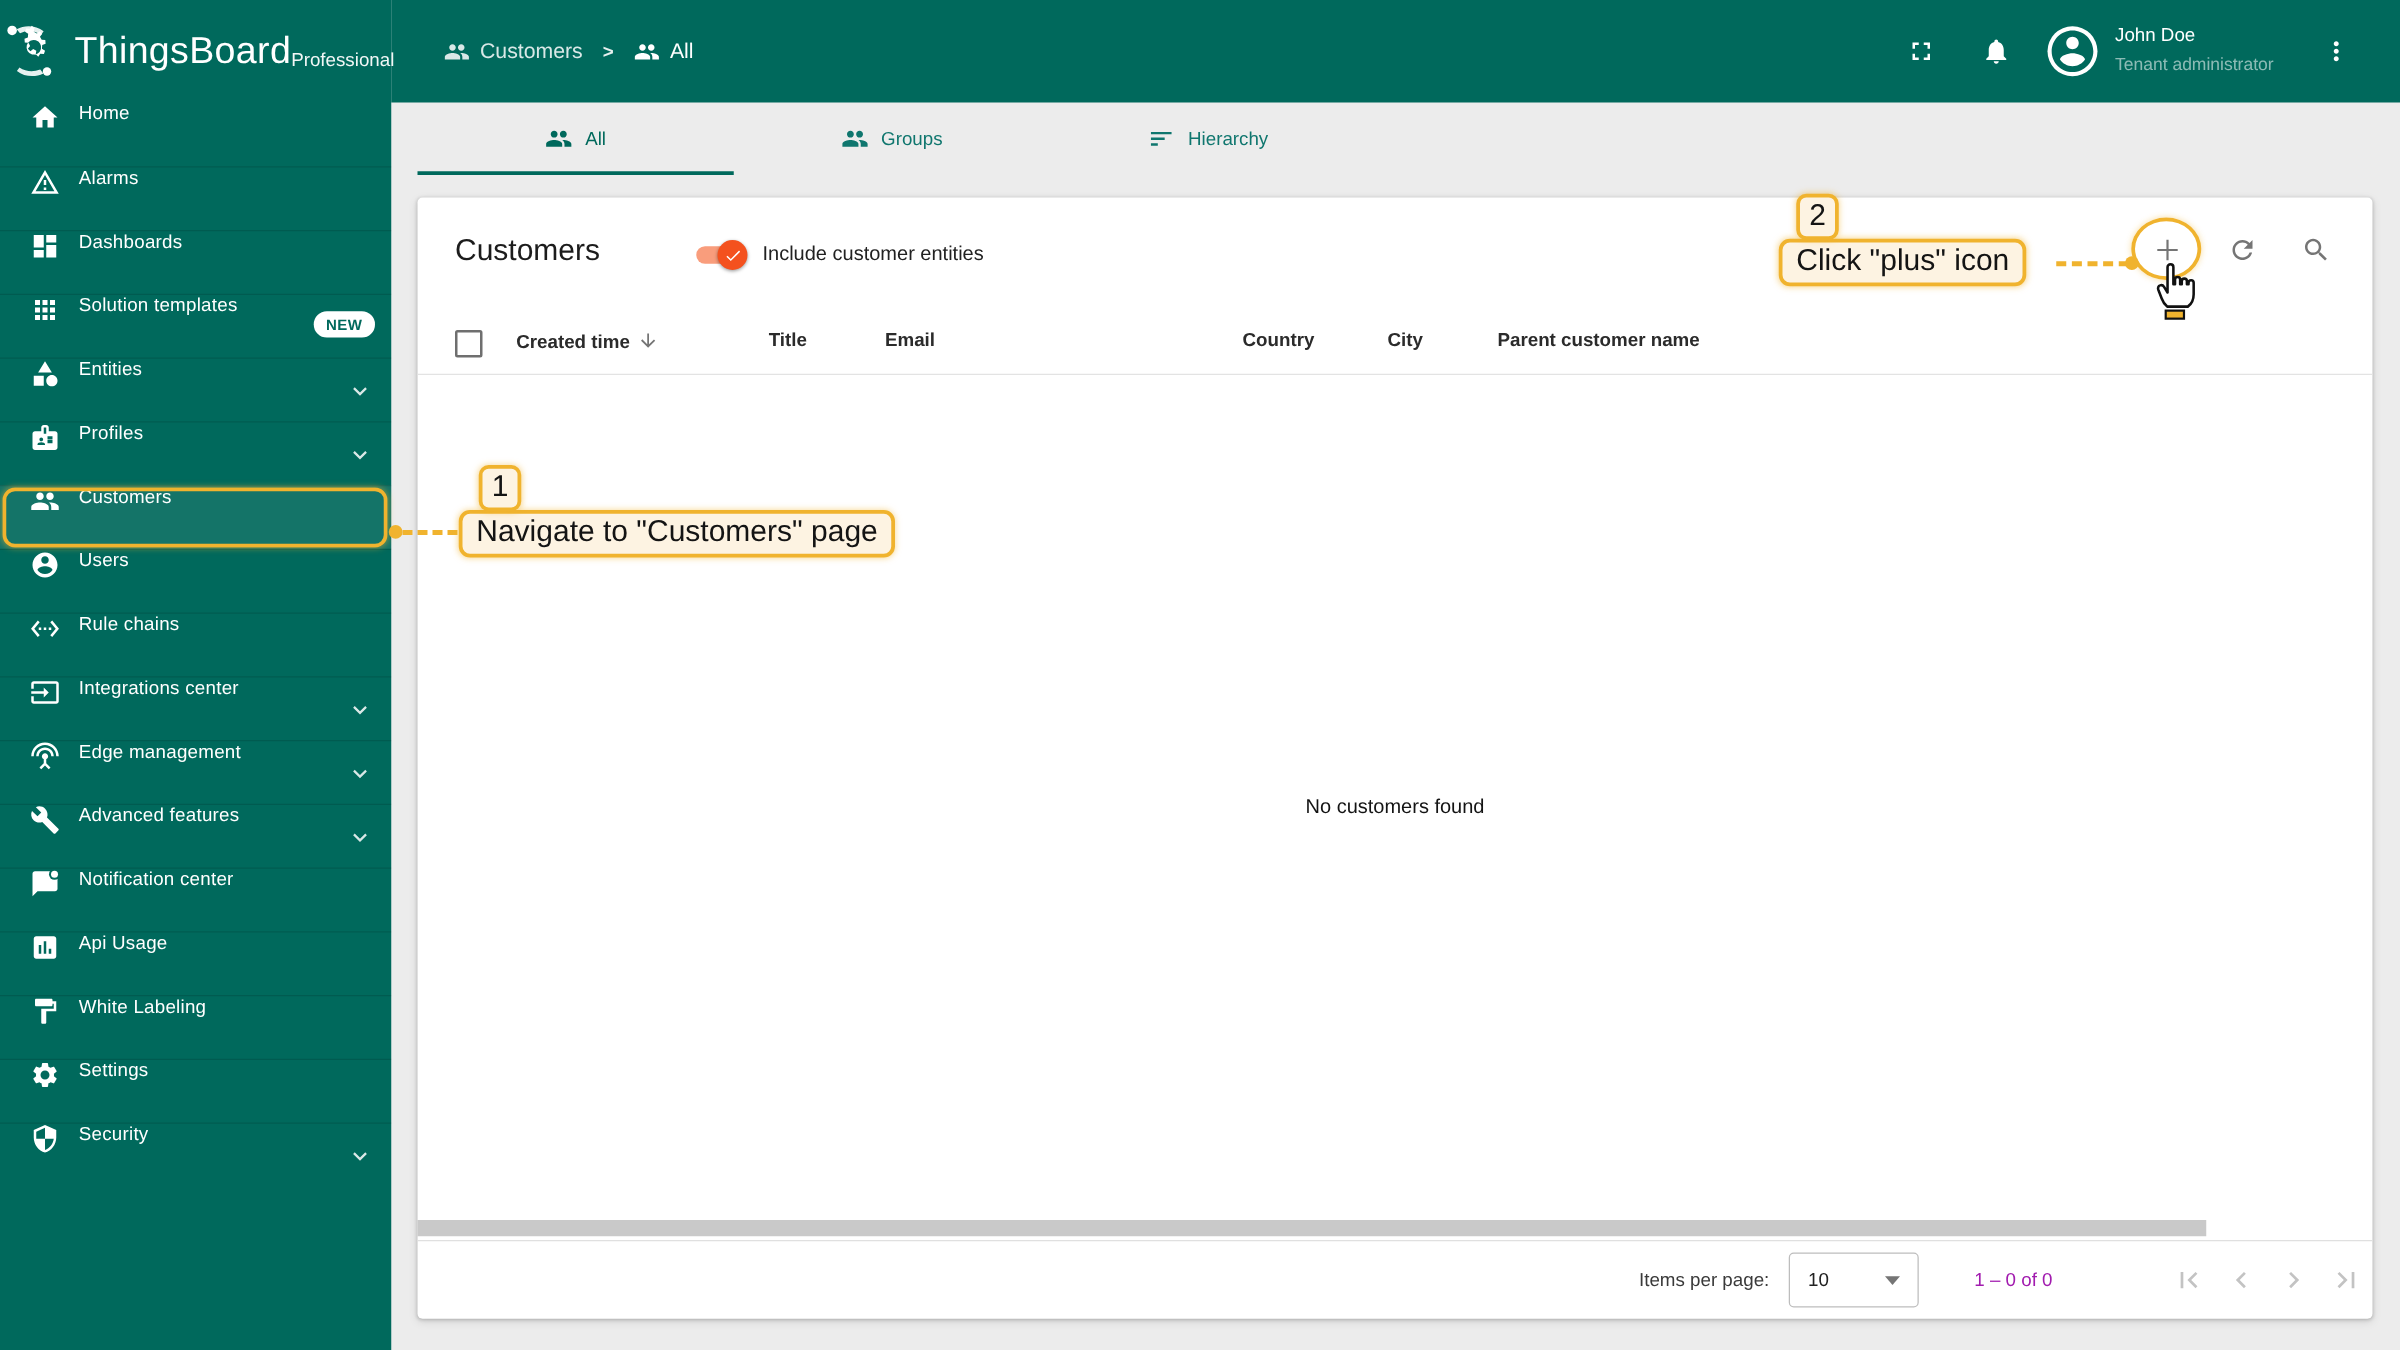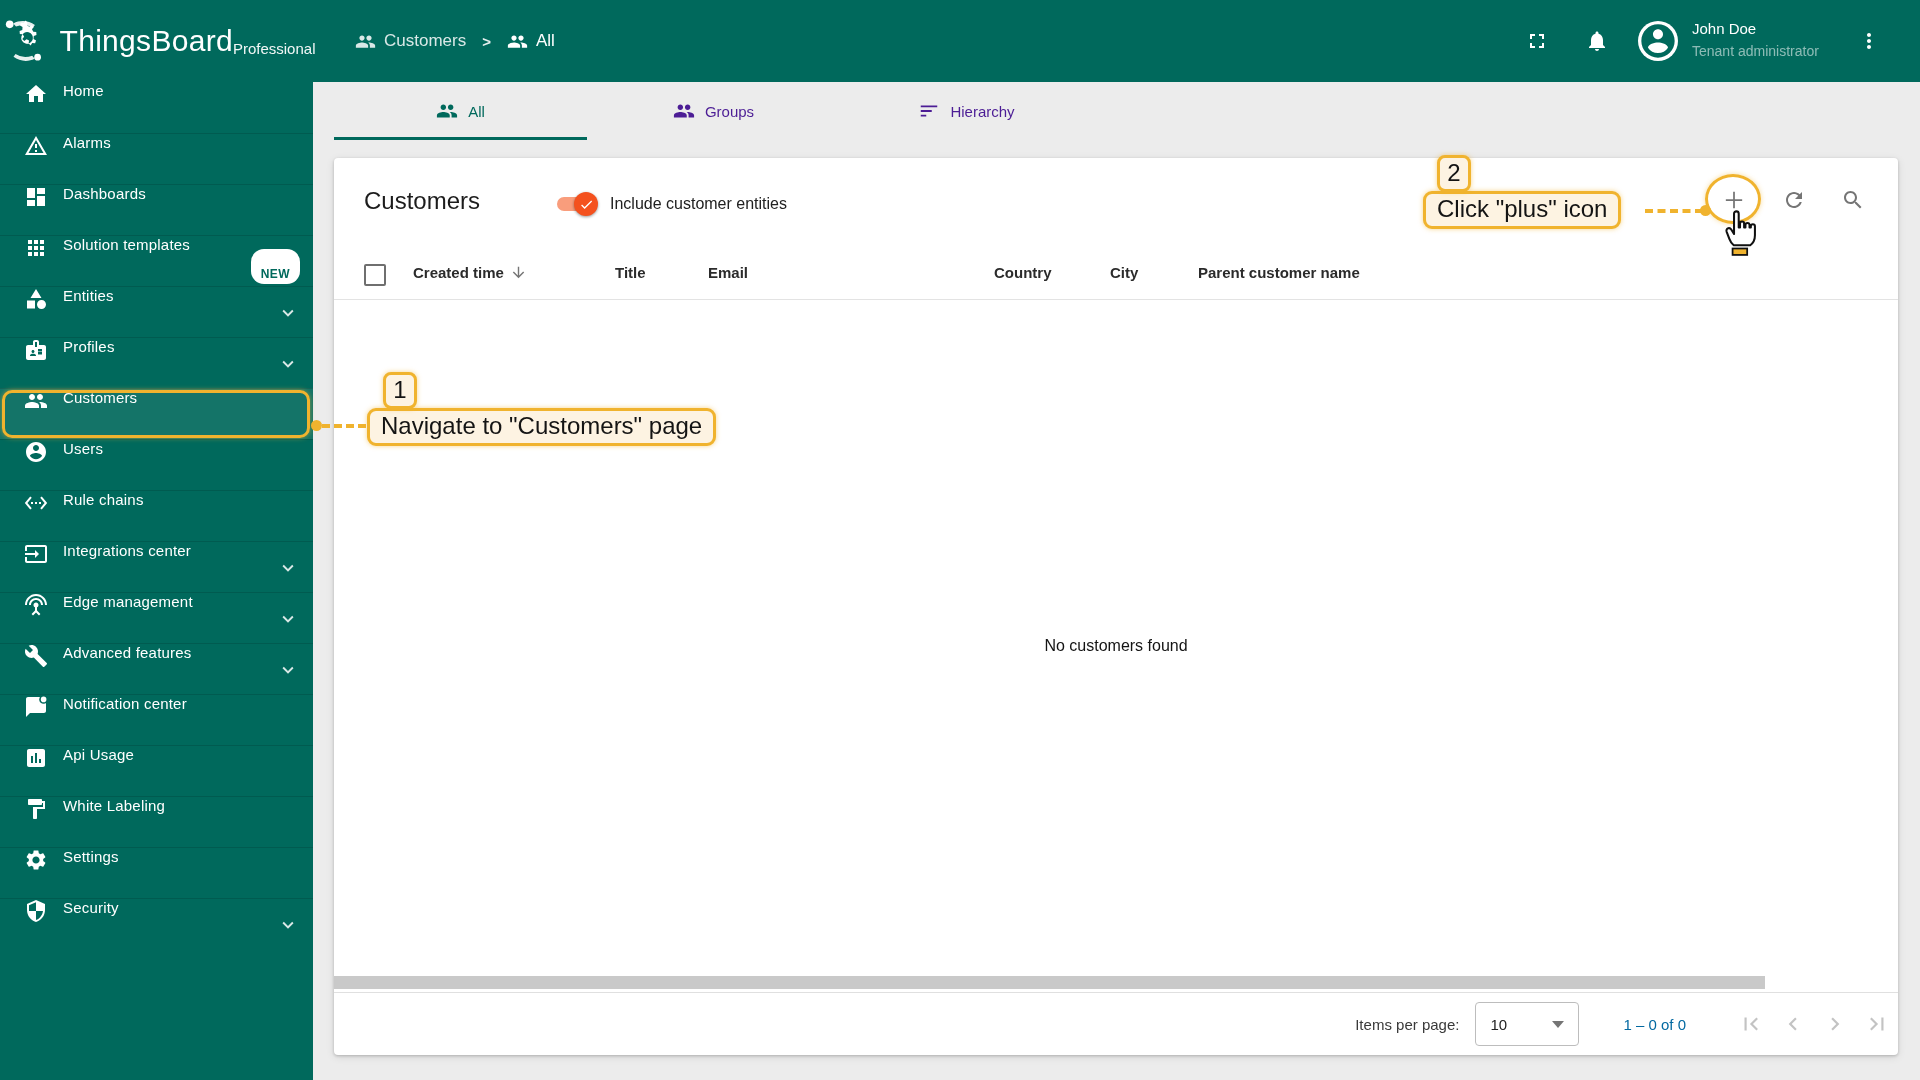--- a/index.html
+++ b/index.html
@@ -13,39 +13,39 @@
   .logo{height:82px;display:flex;align-items:center;justify-content:center;gap:8px}
   .logo-txt{display:flex;flex-direction:row;align-items:flex-end}
   .logo-title{font-size:30px;font-weight:400;letter-spacing:.3px;line-height:32px}
   .logo-sub{font-size:15px;font-weight:300;opacity:.95;margin-top:-1px}
   .menu{position:absolute;top:82px;left:0;right:0}
   .menu-item{position:relative;height:51px;display:flex;align-items:flex-start;padding-left:24px;border-top:1px solid rgba(0,0,0,.13);cursor:pointer;box-sizing:border-box}
   .menu-item .lbl{margin-left:15px;font-size:15px;font-weight:500;letter-spacing:.2px}
   .menu-item .chev{position:absolute;right:14px;top:15px;width:22px;height:22px;fill:rgba(255,255,255,.85)}
   .menu-item.selected{background:rgba(255,255,255,.08)}
   .menu-item.selected::after{content:"";position:absolute;left:2px;right:3px;top:1px;bottom:1px;border:3px solid #f0b32e;border-radius:10px;pointer-events:none;box-shadow:0 0 5px rgba(240,179,46,.55)}
-  .badge-new{position:absolute;right:13px;top:13px;background:#fff;color:#00695c;font-size:12px;font-weight:700;padding:19px 10px 4px;border-radius:13px;letter-spacing:.4px;line-height:12px}
+  .badge-new{position:absolute;right:13px;top:13px;background:#fff;color:#00695c;font-size:12px;font-weight:700;padding:5px 10px 4px;border-radius:13px;letter-spacing:.4px;line-height:12px}
 
   
   .topbar{position:absolute;left:313px;top:0;width:1607px;height:82px;background:#00695c;color:#fff;z-index:2}
   .crumb{position:absolute;left:42px;top:0;height:82px;display:flex;align-items:center;gap:12px;font-size:17px}
   .crumb .bc{display:flex;align-items:center;gap:8px;cursor:pointer}
   .crumb .bc .mi{width:21px;height:21px}
   .bc-first{color:rgba(255,255,255,.85)}
   .bc-sep{font-size:15px;font-weight:700;color:rgba(255,255,255,.9);margin:0 4px}
   .top-btn{position:absolute;top:21px;width:40px;height:40px;display:flex;align-items:center;justify-content:center;color:#fff;cursor:pointer}
   .avatar{position:absolute;left:1325px;top:21px;width:40px;height:40px;border-radius:50%;background:#fff;display:flex;align-items:center;justify-content:center;color:#00695c;cursor:pointer;overflow:hidden}
   .avatar .mi{width:44px;height:44px}
   .userbox{position:absolute;left:1379px;top:18px;line-height:22px;cursor:pointer}
   .user-name{font-size:15px;color:#fff}
   .user-role{font-size:14px;color:rgba(255,255,255,.55)}
 
   
   .tabbar{position:absolute;left:313px;top:82px;width:1607px;height:58px;background:#ececec;display:flex;padding-left:21px;box-sizing:border-box;z-index:1}
-  .tab{width:253px;display:flex;align-items:center;justify-content:center;gap:10px;font-size:15px;font-weight:500;color:#4c1d95;position:relative;cursor:pointer}
+  .tab{width:253px;display:flex;align-items:center;justify-content:center;gap:10px;font-size:15px;font-weight:500;color:#0f766e;position:relative;cursor:pointer}
   .tab .mi{width:22px;height:22px}
   .tab.active{color:#00695c}
   .tab.active::after{content:"";position:absolute;left:0;bottom:0;width:100%;height:3px;background:#00695c}
 
   
   .card{position:absolute;left:334px;top:158px;width:1564px;height:897px;background:#fff;border-radius:4px;box-shadow:0 1px 3px rgba(0,0,0,.2),0 2px 8px rgba(0,0,0,.1);z-index:1}
   .card-title{position:absolute;left:30px;top:29px;font-size:24px;color:#1c1c1c}
   .toggle-wrap{position:absolute;left:218px;top:26px;display:flex;align-items:center;gap:12px;cursor:pointer}
   .toggle{position:relative;width:46px;height:40px}
   .toggle .track{position:absolute;left:5px;top:13px;width:34px;height:14px;border-radius:7px;background:#f99d7c}
@@ -56,21 +56,21 @@
   .thead{position:absolute;top:92px;left:0;width:100%;height:50px;border-bottom:1px solid #e3e3e3;font-size:15px;font-weight:700;color:#2b2b2b;box-sizing:border-box}
   .th{position:absolute;top:14px;white-space:nowrap}
   .checkbox{position:absolute;left:30px;top:14px;width:18px;height:18px;border:2px solid #6f6f6f;border-radius:2px;background:#fff;cursor:pointer}
   .sort-arrow{width:17px;height:17px;fill:#757575;display:inline-block;vertical-align:-3px;margin-left:6px}
   .empty{position:absolute;top:142px;left:0;width:100%;height:692px;display:flex;align-items:center;justify-content:center;font-size:16px;color:#141414}
   .hscroll{position:absolute;top:817px;left:0;width:100%;height:15px}
   .hscroll .thumbbar{position:absolute;left:0;top:1px;height:13px;width:1431px;background:#c9c9c9;cursor:pointer}
   .pagfoot{position:absolute;left:0;top:834px;width:100%;height:63px;border-top:1px solid #e0e0e0;display:flex;align-items:center;justify-content:flex-end;box-sizing:border-box;color:#3a3a3a;font-size:15px}
   .pagesize{display:flex;align-items:center;justify-content:space-between;width:104px;height:44px;border:1px solid #bdbdbd;border-radius:4px;padding:0 14px;margin:0 44px 0 16px;box-sizing:border-box;color:#222;cursor:pointer}
   .dd-arrow{width:0;height:0;border-left:6px solid transparent;border-right:6px solid transparent;border-top:7px solid #757575}
-  .range{margin-right:44px;color:#0369a1}
+  .range{margin-right:88px;color:#a21caf}
   .nav-btn{width:42px;height:42px;display:flex;align-items:center;justify-content:center;color:#c3c3c3;cursor:default}
   .nav-btn .mi{width:26px;height:26px}
 
   
   .ann{z-index:10}
   .callout{position:absolute;background:#fdf3e2;border:3px solid #f0b32e;border-radius:9px;font-size:24px;color:#141414;display:flex;align-items:center;padding:1px 11px 3px;height:38px;box-sizing:border-box;box-shadow:0 0 5px rgba(240,179,46,.55);white-space:nowrap;z-index:11}
   .step-badge{justify-content:center;padding:1px 0 3px;width:34px;height:37px;border-radius:8px;z-index:12}
   .dash{position:absolute;border-top:4px dashed #f0b32e;z-index:10}
   .dot{position:absolute;width:11px;height:11px;border-radius:50%;background:#f0b32e;z-index:12}
   .ellipse{position:absolute;left:1705px;top:174px;width:56px;height:50px;border:3px solid #f0b32e;border-radius:50%;box-sizing:border-box;box-shadow:0 0 5px rgba(240,179,46,.45);z-index:10}

